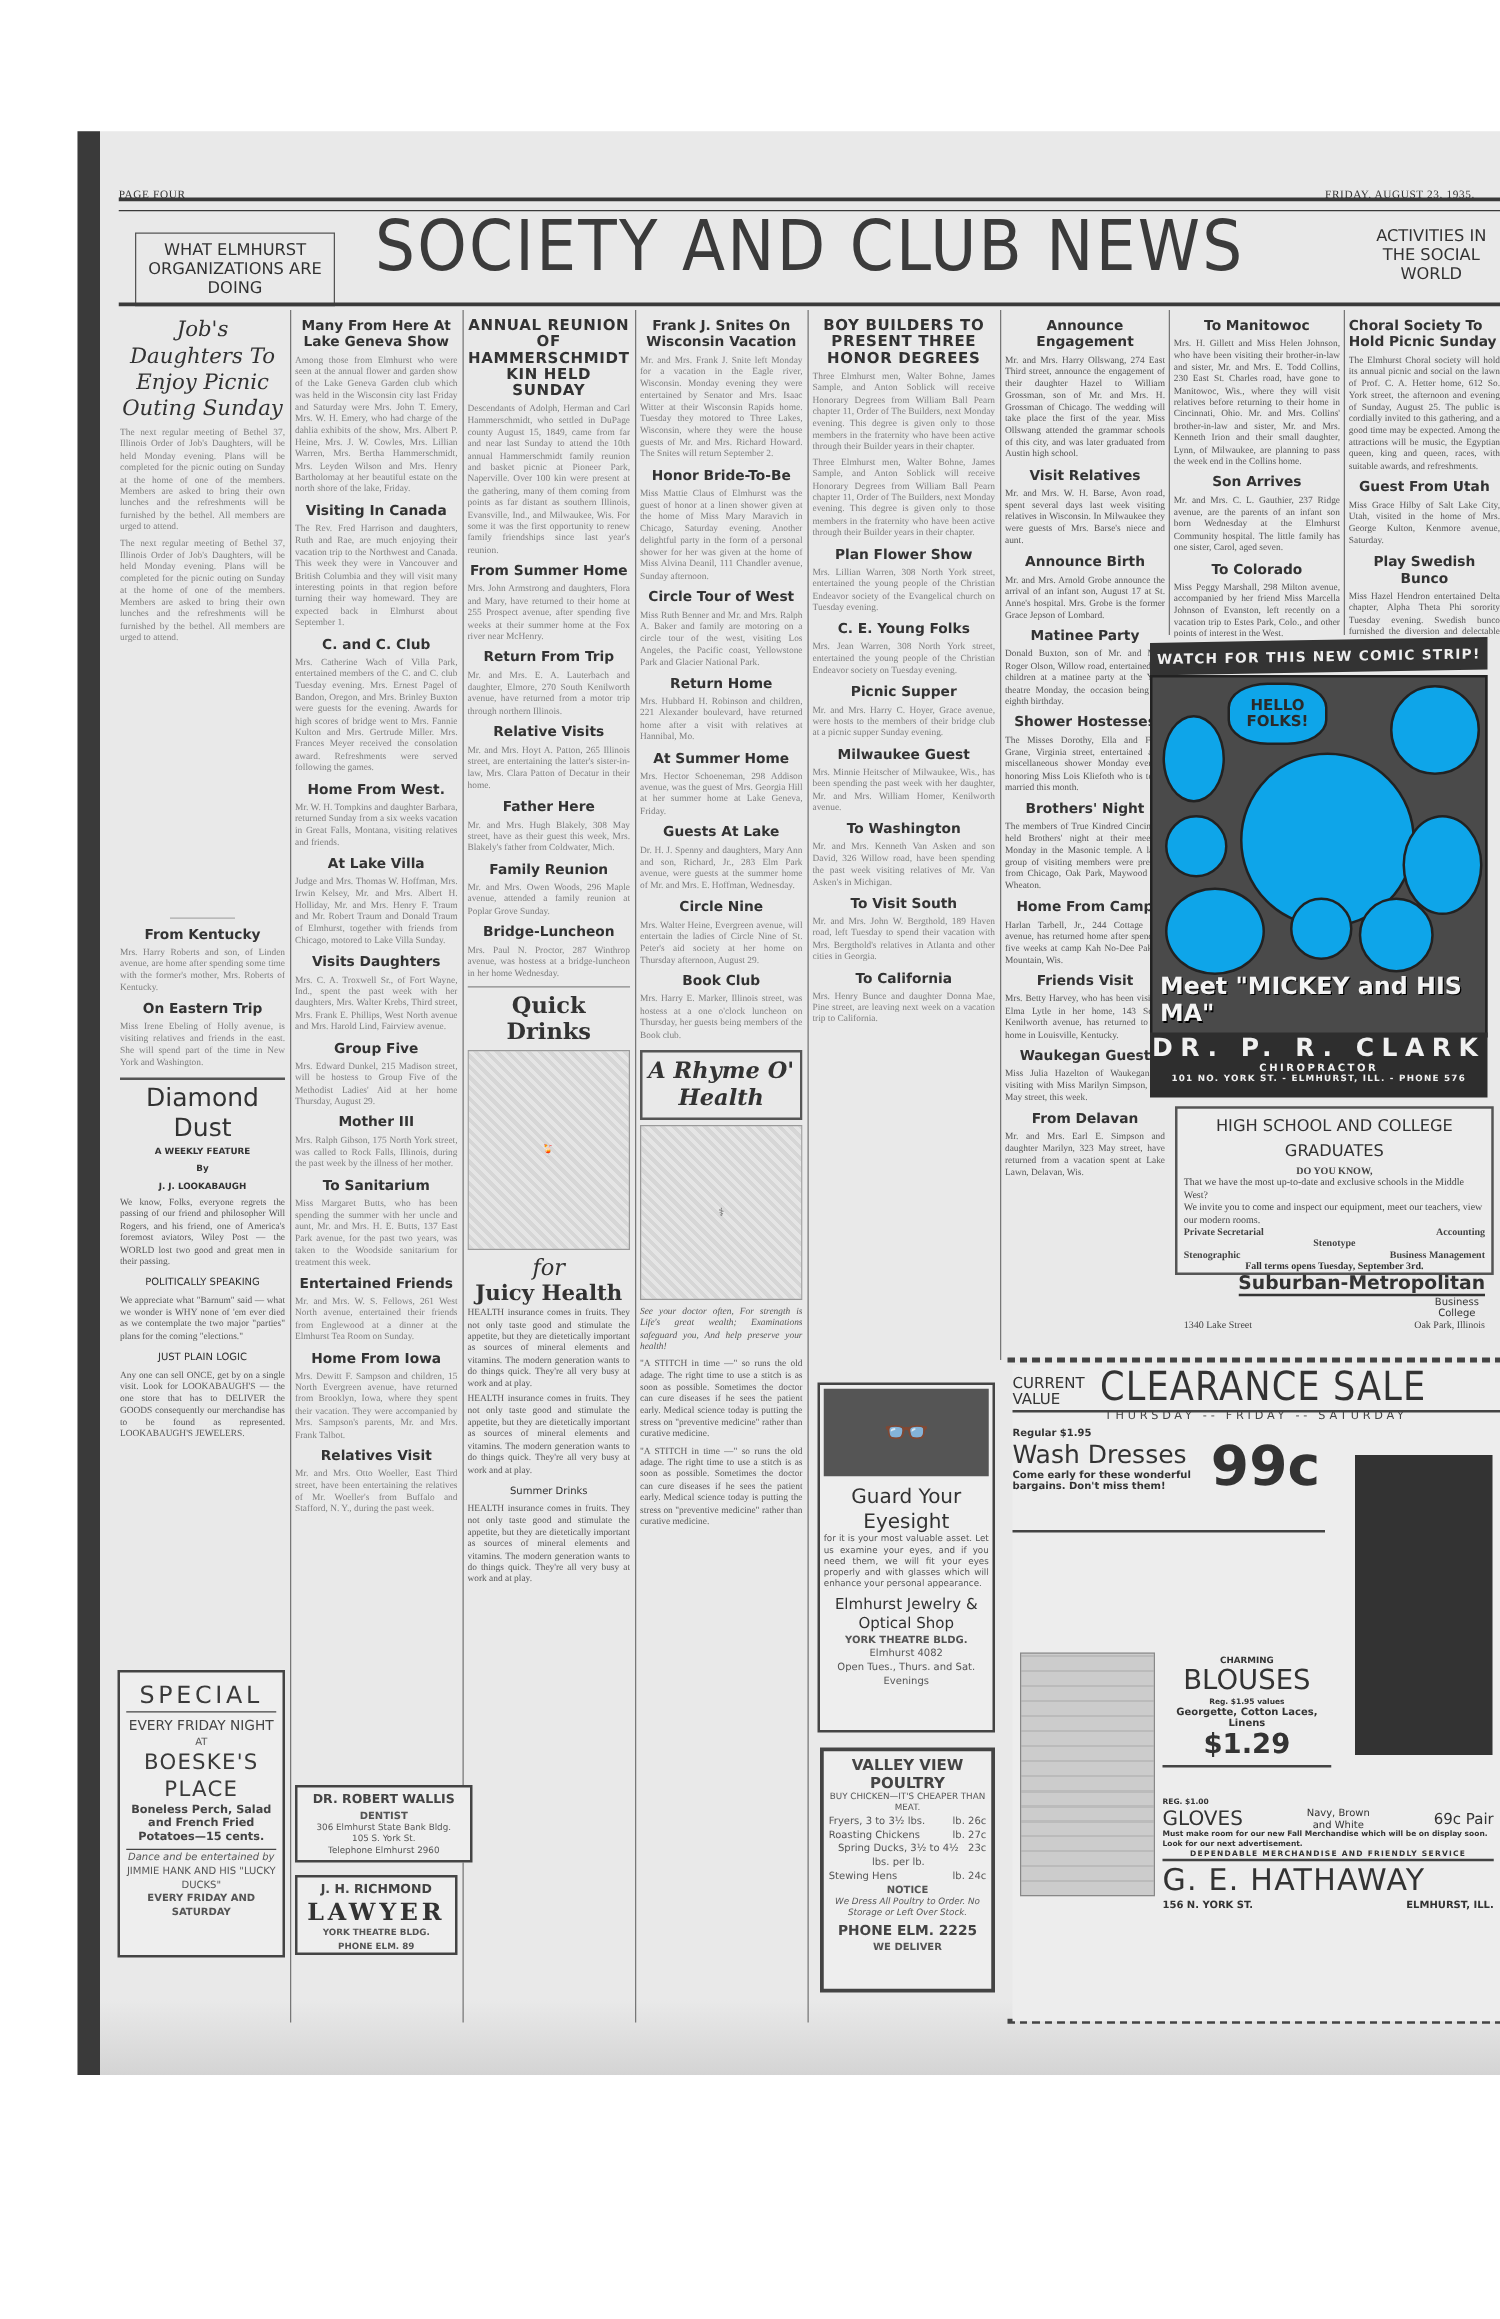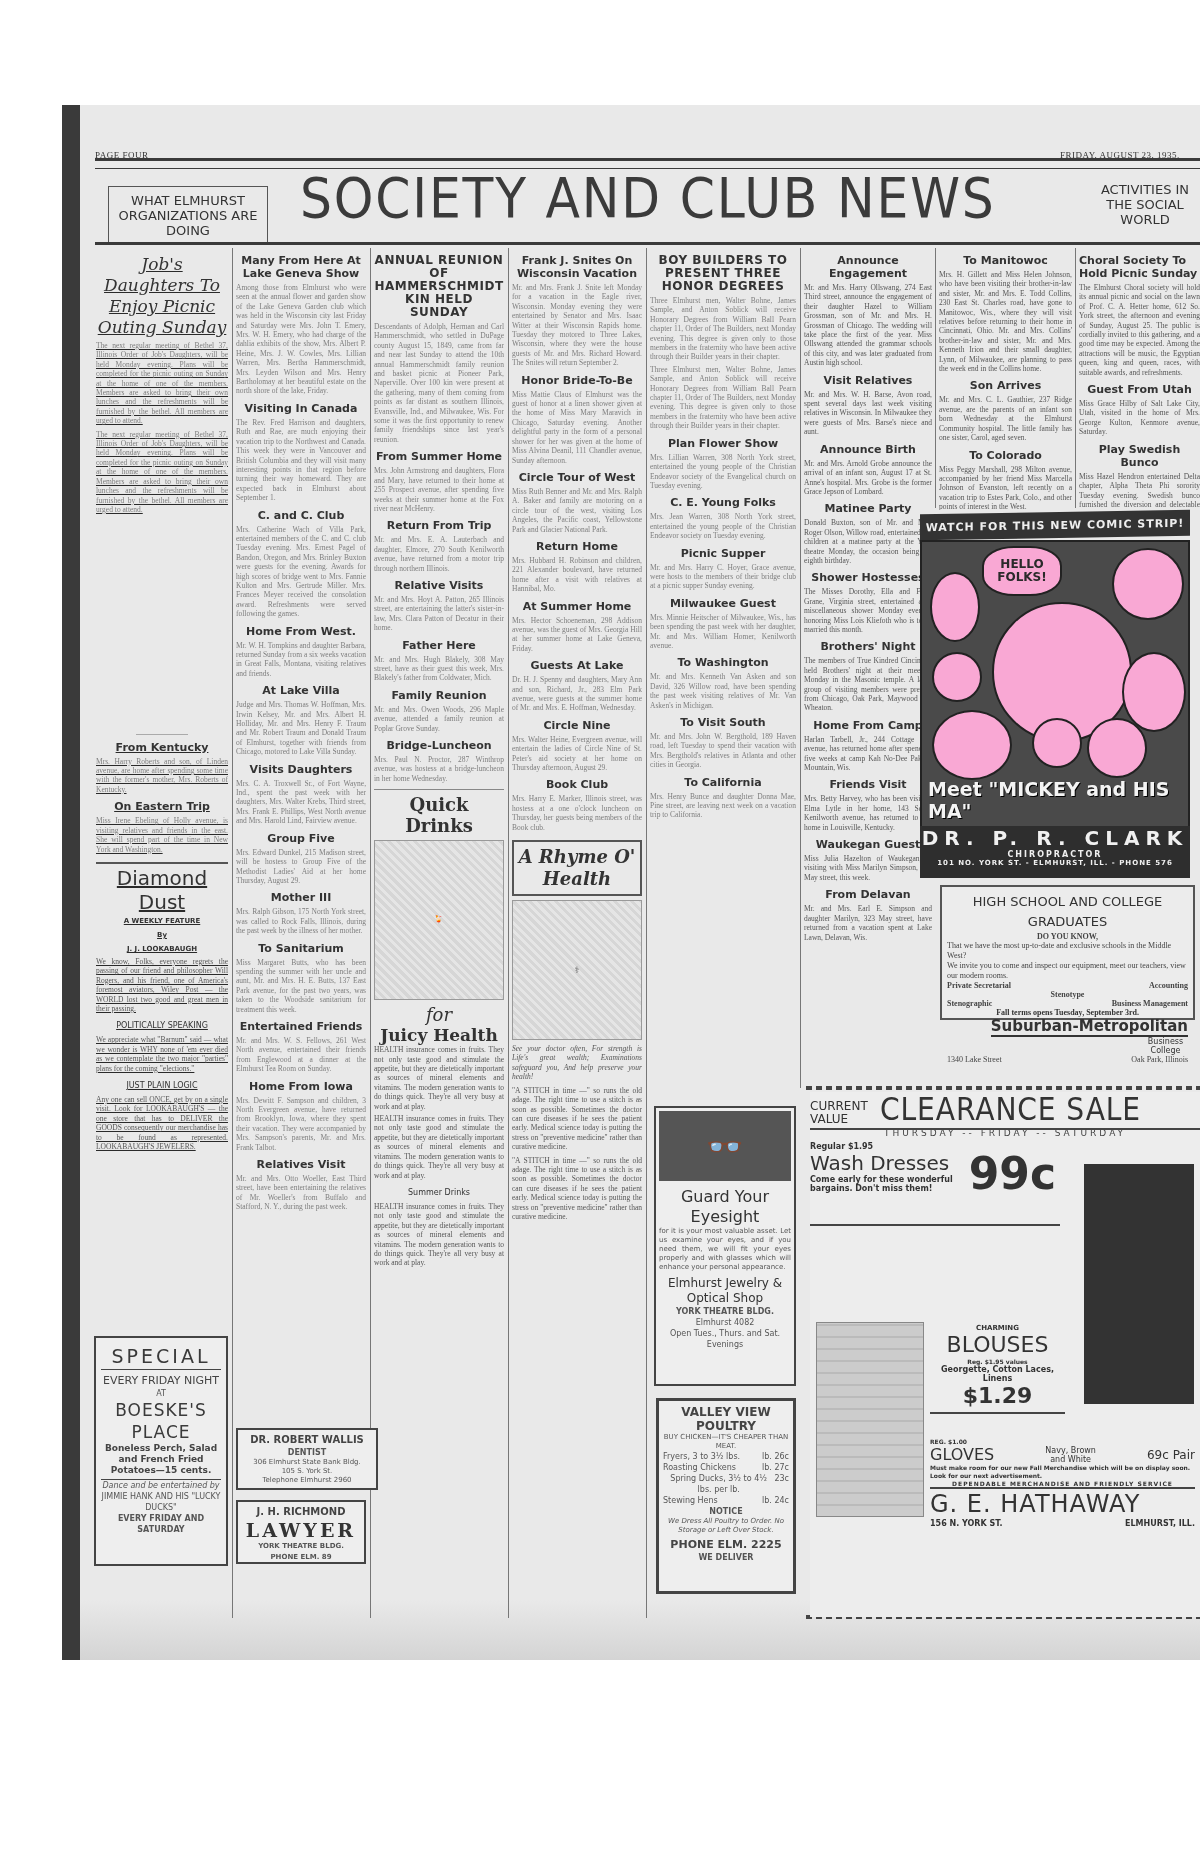--- a/index.html
+++ b/index.html
@@ -24,21 +24,21 @@
   .body-text { font-size: 7.5px; line-height: 9.4px; color: #7d7d7d; text-align: justify; }
   .body-text.dark { color: #555; }
   .sep { height: 1px; width: 40%; margin: 4px auto; background: #aaa; }
   .ad { border: 2px solid #444; text-align: center; font-family: "DejaVu Sans", sans-serif; padding: 5px; margin-top: 6px; background: #eeeeee; }
   .ad .big { font-size: 22px; line-height: 26px; letter-spacing: 1px; color: #3a3a3a; }
   .ad .mid { font-size: 11px; line-height: 14px; color: #444; font-weight: bold; }
   .ad .sm { font-size: 8px; line-height: 11px; color: #555; }
   .illus { background: repeating-linear-gradient(45deg, #d6d6d6 0 3px, #e5e5e5 3px 6px); border: 1px solid #999; margin: 4px 0; display: flex; align-items: center; justify-content: center; color: #666; font-size: 9px; }
   .comic-box { position: absolute; left: 920px; top: 540px; width: 270px; height: 290px; background: #4a4a4a; border: 2px solid #222; }
   .comic-banner { position: absolute; left: 920px; top: 512px; width: 270px; height: 26px; background: #333; color: #eee; font-family: "DejaVu Sans", sans-serif; font-weight: bold; font-size: 11px; letter-spacing: 1px; display: flex; align-items: center; justify-content: center; transform: skewY(-1deg); }
-  .bubble { position: absolute; background: #f9a8d4; border-radius: 50%; border: 2px solid #222; }
+  .bubble { position: absolute; background: #0ea5e9; border-radius: 50%; border: 2px solid #222; }
   .clark { position: absolute; left: 920px; top: 826px; width: 270px; height: 52px; background: #2e2e2e; color: #f0f0f0; text-align: center; font-family: "DejaVu Sans", sans-serif; }
   .clark .n { font-size: 20px; font-weight: bold; letter-spacing: 6px; line-height: 24px; }
   .clark .t { font-size: 8px; font-weight: bold; letter-spacing: 2px; }
   .clark .a { font-size: 7px; font-weight: bold; letter-spacing: 1px; }
   .hs { position: absolute; left: 940px; top: 885px; width: 255px; height: 135px; border: 2px solid #555; padding: 5px; text-align: center; background: #ececec; }
   .hs .h1 { font-family: "DejaVu Sans", sans-serif; font-size: 13px; line-height: 20px; color: #333; }
   .hs .p { font-size: 8px; line-height: 10px; color: #444; text-align: left; }
   .hs .row { display: flex; justify-content: space-between; font-size: 8px; font-weight: bold; color: #444; }
   .hs .brand { font-family: "DejaVu Sans", sans-serif; font-size: 15px; font-weight: bold; color: #333; text-align: left; border-bottom: 2px solid #333; }
   .dots { position: absolute; height: 4px; background: repeating-linear-gradient(90deg, #444 0 6px, transparent 6px 10px); }
@@ -69,21 +69,21 @@
 <div class="rule" style="top:242px;"></div>
 
 <div class="vrule" style="left:232px;"></div>
 <div class="vrule" style="left:370px;"></div>
 <div class="vrule" style="left:508px;"></div>
 <div class="vrule" style="left:646px;"></div>
 <div class="vrule" style="left:800px; height:840px;"></div>
 <div class="vrule" style="left:935px; height:260px;"></div>
 <div class="vrule" style="left:1075px; height:260px;"></div>
 
-<div class="col" style="left:96px; width:132px; height:1370px;text-decoration:underline;">
+<div class="col" style="left:96px; width:132px; height:1370px;">
   <div class="hed script">Job's Daughters To Enjoy Picnic Outing Sunday</div>
   <div class="body-text">The next regular meeting of Bethel 37, Illinois Order of Job's Daughters, will be held Monday evening. Plans will be completed for the picnic outing on Sunday at the home of one of the members. Members are asked to bring their own lunches and the refreshments will be furnished by the bethel. All members are urged to attend.</div>
   <div class="body-text" style="height:300px; overflow:hidden; margin-top:4px;">The next regular meeting of Bethel 37, Illinois Order of Job's Daughters, will be held Monday evening. Plans will be completed for the picnic outing on Sunday at the home of one of the members. Members are asked to bring their own lunches and the refreshments will be furnished by the bethel. All members are urged to attend.</div>
   <div class="sep"></div>
   <div class="hed">From Kentucky</div>
   <div class="body-text">Mrs. Harry Roberts and son, of Linden avenue, are home after spending some time with the former's mother, Mrs. Roberts of Kentucky.</div>
   <div class="hed">On Eastern Trip</div>
   <div class="body-text">Miss Irene Ebeling of Holly avenue, is visiting relatives and friends in the east. She will spend part of the time in New York and Washington.</div>
   <div style="border-top:2px solid #555; margin-top:8px; padding-top:2px;">
     <div style="font-family:'DejaVu Sans',sans-serif; font-size:20px; text-align:center; color:#333;">Diamond Dust</div>
@@ -124,21 +124,21 @@
   <div class="body-text">Mrs. C. A. Troxwell Sr., of Fort Wayne, Ind., spent the past week with her daughters, Mrs. Walter Krebs, Third street, Mrs. Frank E. Phillips, West North avenue and Mrs. Harold Lind, Fairview avenue.</div>
   <div class="hed">Group Five</div>
   <div class="body-text">Mrs. Edward Dunkel, 215 Madison street, will be hostess to Group Five of the Methodist Ladies' Aid at her home Thursday, August 29.</div>
   <div class="hed">Mother III</div>
   <div class="body-text">Mrs. Ralph Gibson, 175 North York street, was called to Rock Falls, Illinois, during the past week by the illness of her mother.</div>
   <div class="hed">To Sanitarium</div>
   <div class="body-text">Miss Margaret Butts, who has been spending the summer with her uncle and aunt, Mr. and Mrs. H. E. Butts, 137 East Park avenue, for the past two years, was taken to the Woodside sanitarium for treatment this week.</div>
   <div class="hed">Entertained Friends</div>
   <div class="body-text">Mr. and Mrs. W. S. Fellows, 261 West North avenue, entertained their friends from Englewood at a dinner at the Elmhurst Tea Room on Sunday.</div>
   <div class="hed">Home From Iowa</div>
-  <div class="body-text">Mrs. Dewitt F. Sampson and children, 3 North Evergreen avenue, have returned from Brooklyn, Iowa, where they spent their vacation. They were accompanied by Mrs. Sampson's parents, Mr. and Mrs. Frank Talbot.</div>
+  <div class="body-text">Mrs. Dewitt F. Sampson and children, 15 North Evergreen avenue, have returned from Brooklyn, Iowa, where they spent their vacation. They were accompanied by Mrs. Sampson's parents, Mr. and Mrs. Frank Talbot.</div>
   <div class="hed">Relatives Visit</div>
   <div class="body-text">Mr. and Mrs. Otto Woeller, East Third street, have been entertaining the relatives of Mr. Woeller's from Buffalo and Stafford, N. Y., during the past week.</div>
 </div>
 
 <div class="ad" style="position:absolute; left:236px; top:1422px; width:142px; height:62px; padding:3px;">
   <div class="mid" style="font-size:10px;">DR. ROBERT WALLIS</div>
   <div class="sm" style="font-weight:bold;">DENTIST</div>
   <div class="sm" style="font-size:7px; line-height:9px;">306 Elmhurst State Bank Bldg.</div>
   <div class="sm" style="font-size:7px; line-height:9px;">105 S. York St.</div>
   <div class="sm" style="font-size:7px; line-height:9px;">Telephone Elmhurst 2960</div>

